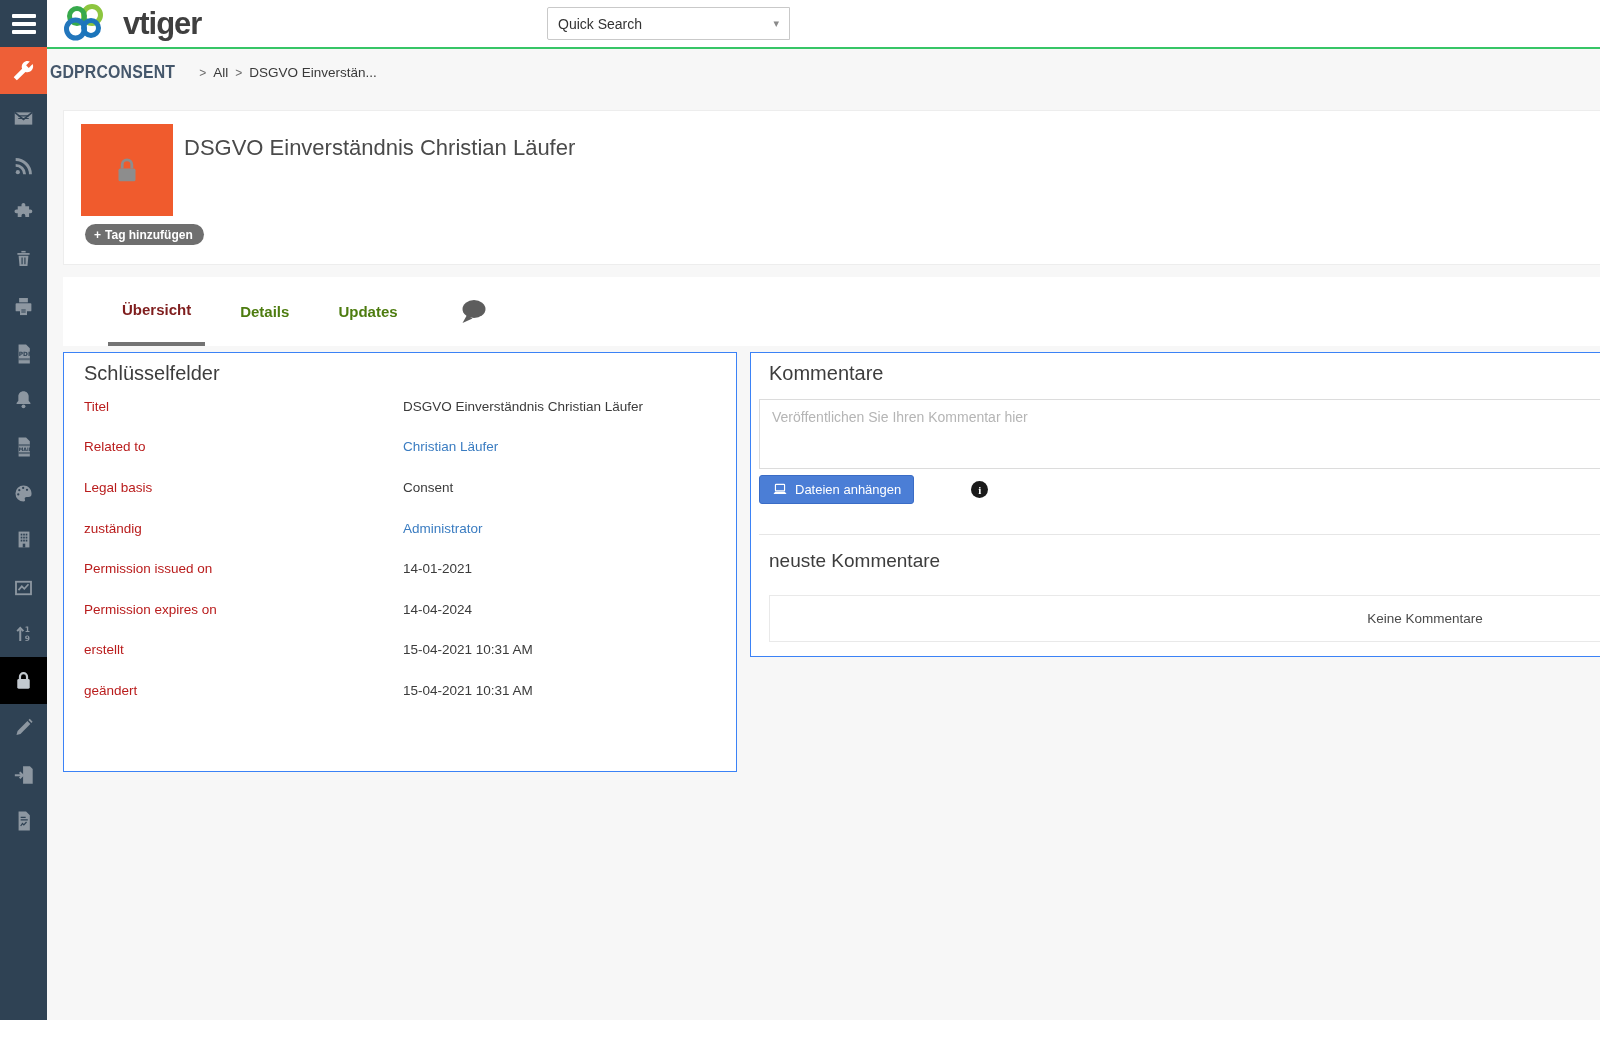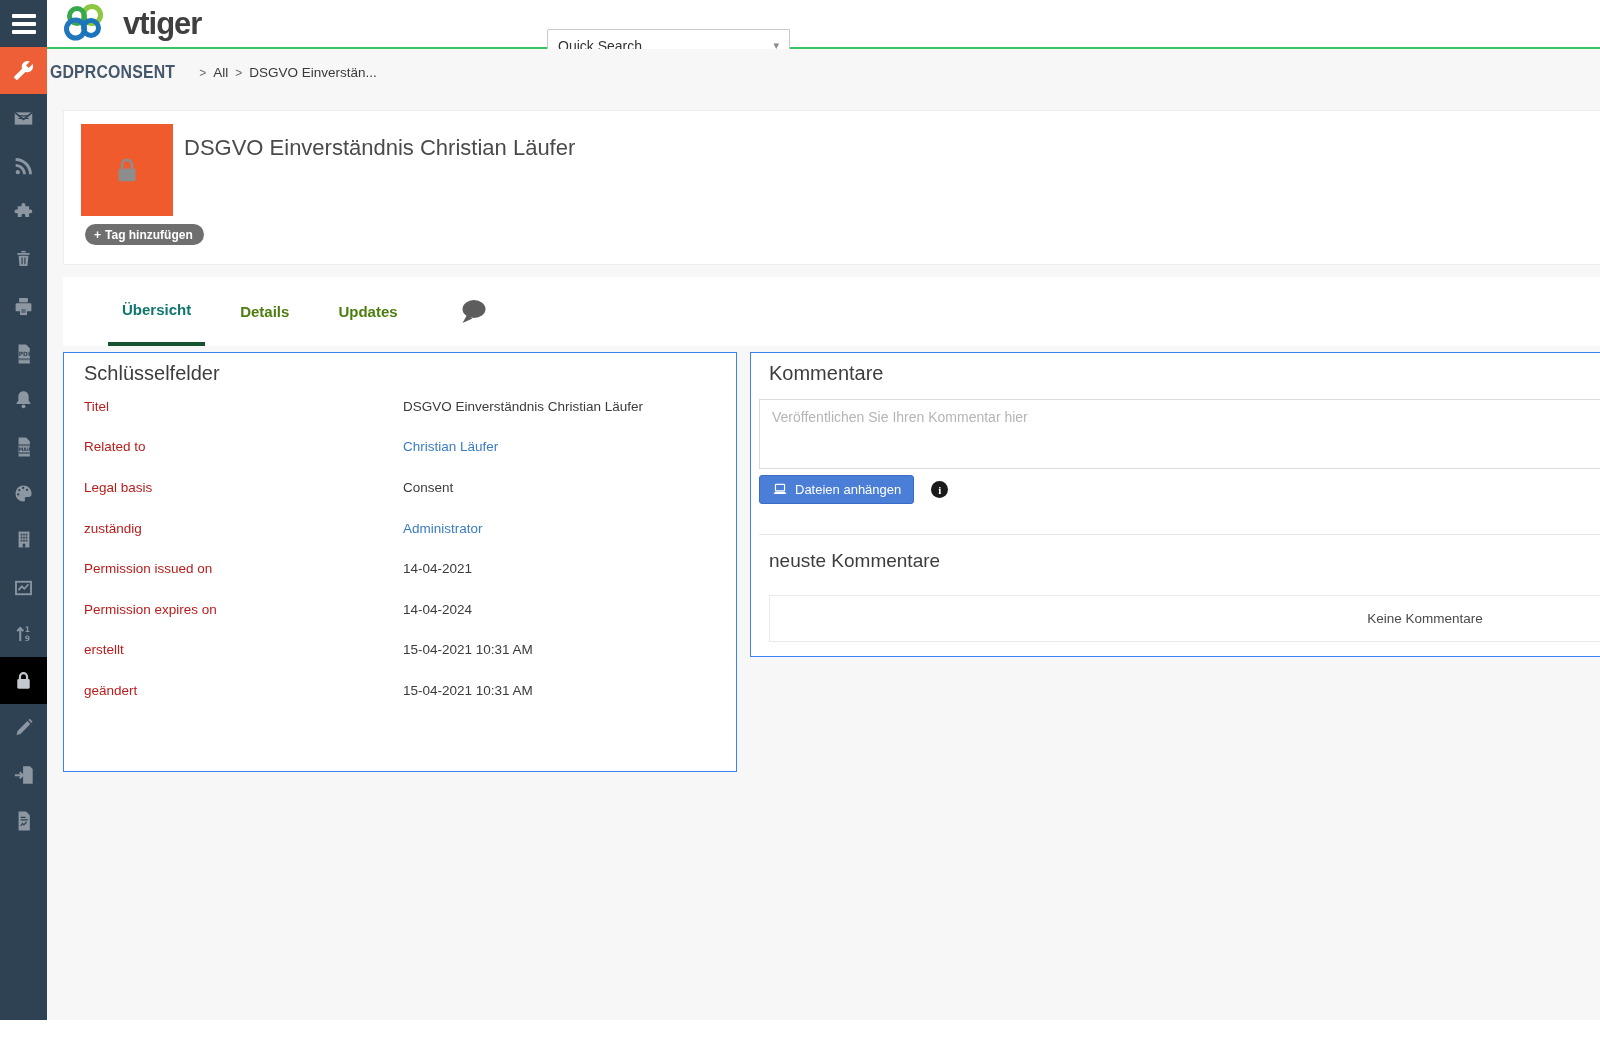--- a/index.html
+++ b/index.html
@@ -12,21 +12,21 @@
   .side-item { position:absolute; left:0; width:47px; height:47px; display:flex; align-items:center; justify-content:center; color:#8d97a1; cursor:pointer; }
   .side-item.orange { background:#ee5f37; color:#ffffff; }
   .side-item.selected { background:#000000; color:#c3c9cf; }
   .hamburger { position:absolute; top:0; left:0; width:47px; height:47px; display:flex; flex-direction:column; align-items:center; justify-content:center; gap:4px; cursor:pointer; }
   .hamburger .bar { width:24px; height:4px; background:#fff; border-radius:1px; }
 
   
   .topbar { position:absolute; left:47px; top:0; width:1553px; height:49px; background:#fff; border-bottom:2px solid #36c566; }
   .logo { position:absolute; left:14px; top:2px; display:flex; align-items:center; gap:10px; cursor:pointer; }
   .logo-word { font-size:31px; font-weight:700; color:#3f3f3f; letter-spacing:-1px; }
-  .qsearch { position:absolute; left:500px; top:7px; width:243px; height:33px; border:1px solid #c9c9c9; border-radius:2px 0 0 2px; background:#fff; display:flex; align-items:center; padding:0 10px; font-size:14px; color:#333; cursor:pointer;margin-top:22px; }
+  .qsearch { position:absolute; left:500px; top:7px; width:243px; height:33px; border:1px solid #c9c9c9; border-radius:2px 0 0 2px; background:#fff; display:flex; align-items:center; padding:0 10px; font-size:14px; color:#333; cursor:pointer; }
   .qsearch .caret { margin-left:auto; color:#8a8a8a; font-size:11px; }
   .searchbox { position:absolute; left:743px; top:7px; width:277px; height:33px; border:1px solid #c9c9c9; border-left:1px solid #c9c9c9; border-radius:0 2px 2px 0; background:#fff; }
   .searchbox input { position:absolute; left:34px; top:0; width:200px; height:31px; border:none; outline:none; font-size:14px; color:#444; font-family:inherit; }
   .searchbox input::placeholder { color:#bcbcbc; }
   .mag { position:absolute; left:9px; top:7px; }
   .circ-chev { position:absolute; right:7px; top:6px; cursor:pointer; }
 
   
   .crumbbar { position:absolute; left:47px; top:49px; width:1553px; height:47px; background:#f7f7f7; display:flex; align-items:center; padding-left:3px; }
   .crumb-module { display:inline-block; font-size:18px; font-weight:700; color:#45576b; transform:scaleX(0.88); transform-origin:left center; letter-spacing:0.2px; cursor:pointer; }
@@ -36,38 +36,38 @@
 
   
   .content { position:absolute; left:47px; top:96px; width:2060px; height:924px; background:#f7f7f7; }
   .record-card { position:absolute; left:16px; top:14px; width:2044px; height:155px; background:#fff; border:1px solid #ededed; }
   .record-img { position:absolute; left:17px; top:13px; width:92px; height:92px; background:#f05b2d; display:flex; align-items:center; justify-content:center; }
   .record-title { position:absolute; left:120px; top:24px; font-size:22px; color:#4a4a4a; }
   .tag-pill { position:absolute; left:21px; top:113px; height:21px; background:#6f6f6f; border-radius:11px; color:#fff; font-size:12px; font-weight:700; display:inline-flex; align-items:center; padding:0 11px 0 9px; gap:4px; cursor:pointer; }
 
   .tabsbar { position:absolute; left:16px; top:181px; width:2044px; height:69px; background:#fff; display:flex; align-items:stretch; padding-left:45px; }
   .tab { display:flex; align-items:center; padding:0 14px; font-size:15px; font-weight:700; color:#4d7c0f; cursor:pointer; }
-  .tab.active { color:#0f766e; border-bottom:4px solid #14532d; }
+  .tab.active { color:#7f1d1d; border-bottom:4px solid #737373; }
   .tab + .tab { margin-left:21px; }
   .tab-bubble { display:flex; align-items:center; margin-left:46px; cursor:pointer; }
 
   .panel { position:absolute; background:#fff; border:1px solid #3b82f6; }
   .panel-keys { left:16px; top:256px; width:674px; height:420px; }
   .panel-comments { left:703px; top:256px; width:1348px; height:305px; }
   .panel-h { position:absolute; left:20px; top:9px; font-size:20px; color:#3d3d3d; }
 
   .rows { position:absolute; left:20px; top:33px; right:20px; }
   .frow { display:flex; align-items:center; height:40.6px; }
   .flabel { width:319px; font-size:13.5px; color:#b91c1c; }
   .fvalue { font-size:13.5px; color:#3b3b3b; }
   .fvalue.link { color:#3a7cc1; cursor:pointer; }
 
   .composer { position:absolute; left:8px; top:46px; width:1330px; height:70px; border:1px solid #dcdcdc; font-family:inherit; font-size:14px; color:#444; padding:9px 12px; resize:none; outline:none; }
   .composer::placeholder { color:#b5b5b5; }
-  .attach-row { position:absolute; left:8px; top:120px; height:33px; display:flex; align-items:center; }
+  .attach-row { position:absolute; left:8px; top:120px; height:33px; display:flex; align-items:center;gap:40px; }
   .btn-attach { height:29px; background:#4b7ed6; border:1px solid #3a6cc6; border-radius:3px; color:#fff; font-size:13px; display:inline-flex; align-items:center; gap:7px; padding:0 12px; cursor:pointer; }
   .info-dot { width:17px; height:17px; border-radius:50%; background:#1a1a1a; color:#fff; font-size:11px; font-weight:700; font-family:"Liberation Serif","DejaVu Serif",serif; display:flex; align-items:center; justify-content:center; margin-left:17px; cursor:pointer; }
   .comments-divider { position:absolute; left:8px; right:8px; top:181px; border-top:1px solid #e6e6e6; }
   .recent-h { position:absolute; left:18px; top:197px; font-size:19px; color:#3d3d3d; }
   .empty-box { position:absolute; left:18px; top:242px; width:1312px; height:47px; border:1px solid #e9e9e9; background:#fff; display:flex; align-items:center; justify-content:center; font-size:13.5px; color:#4a4a4a; }
 
   svg { display:block; }
 </style>
 </head>
 <body>
@@ -336,21 +336,21 @@
         <div class="frow">
           <div class="flabel">Legal basis</div>
           <div class="fvalue">Consent</div>
         </div>
         <div class="frow">
           <div class="flabel">zuständig</div>
           <div class="fvalue link">Administrator</div>
         </div>
         <div class="frow">
           <div class="flabel">Permission issued on</div>
-          <div class="fvalue">14-04-2021</div>
+          <div class="fvalue">14-01-2021</div>
         </div>
         <div class="frow">
           <div class="flabel">Permission expires on</div>
           <div class="fvalue">14-04-2024</div>
         </div>
         <div class="frow">
           <div class="flabel">erstellt</div>
           <div class="fvalue">15-04-2021 10:31 AM</div>
         </div>
         <div class="frow">

